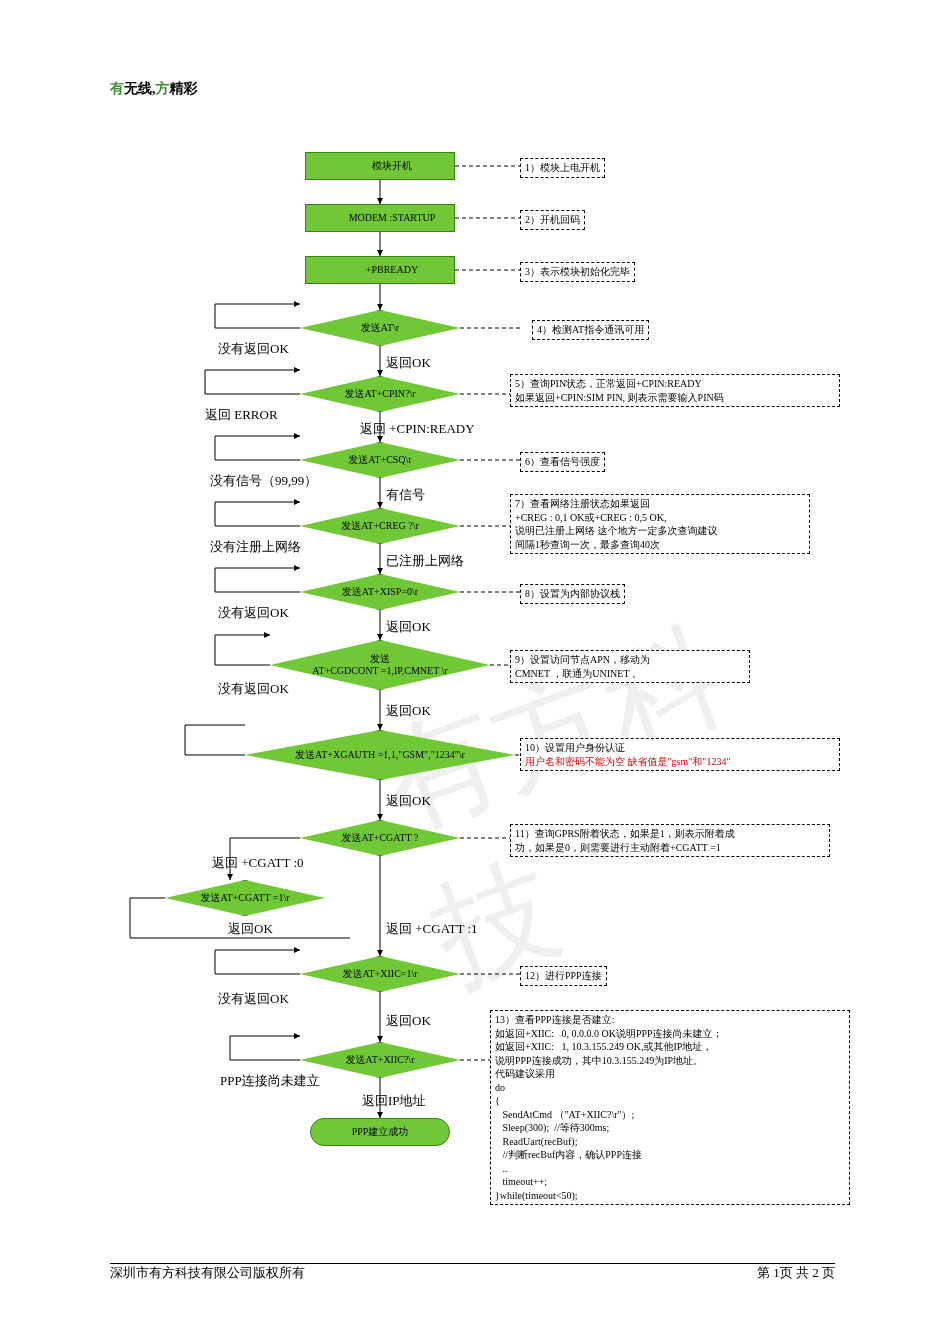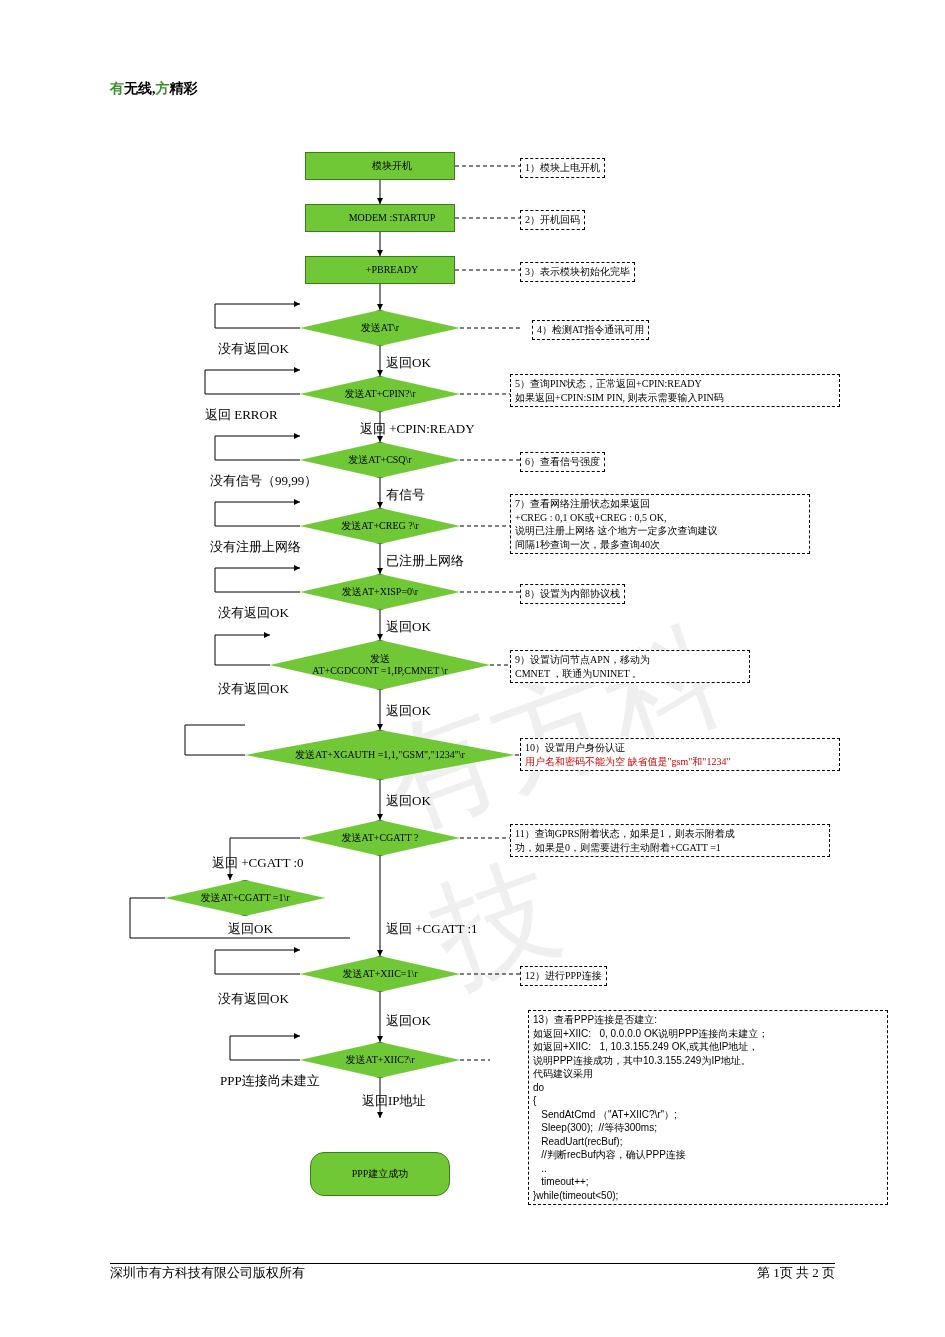--- a/index.html
+++ b/index.html
@@ -80,23 +80,22 @@
   position: absolute;
   border: 1px dashed #000;
   background: #fff;
   padding: 2px 4px;
   font-size: 10px;
   line-height: 1.35;
 }
 .annot .red { color: #d00000; }
 
 .codebox {
-  font-family: Liberation Sans, sans-serif;
+  font-family: Liberation Serif, serif;
   white-space: pre;
-  margin-left: 38px;
 }
 
 .label {
   position: absolute;
   font-size: 13px;
   background: transparent;
   white-space: nowrap;
 }
 
 svg.wires {
@@ -239,21 +238,21 @@
       </div>
     <div class="node diamond" style="left:300px;top:816px;width:160px;height:36px">
         <div class="diamond-shape"></div>
         <div class="diamond-text">发送AT+XIIC=1\r</div>
       </div>
     <div class="node diamond" style="left:300px;top:902px;width:160px;height:36px">
         <div class="diamond-shape"></div>
         <div class="diamond-text">发送AT+XIIC?\r</div>
       </div>
 
-    <div class="node capsule" style="left:310px;top:1012px;width:140px;height:44px">PPP建立成功</div>
+    <div class="node capsule" style="left:310px;top:978px;width:140px;height:28px">PPP建立成功</div>
 
     <div class="label" style="left:218px;top:200px">没有返回OK</div>
     <div class="label" style="left:386px;top:214px">返回OK</div>
     <div class="label" style="left:205px;top:266px">返回 ERROR</div>
     <div class="label" style="left:360px;top:280px">返回 +CPIN:READY</div>
     <div class="label" style="left:210px;top:332px">没有信号（99,99）</div>
     <div class="label" style="left:386px;top:346px">有信号</div>
     <div class="label" style="left:210px;top:398px">没有注册上网络</div>
     <div class="label" style="left:386px;top:412px">已注册上网络</div>
     <div class="label" style="left:218px;top:464px">没有返回OK</div>

